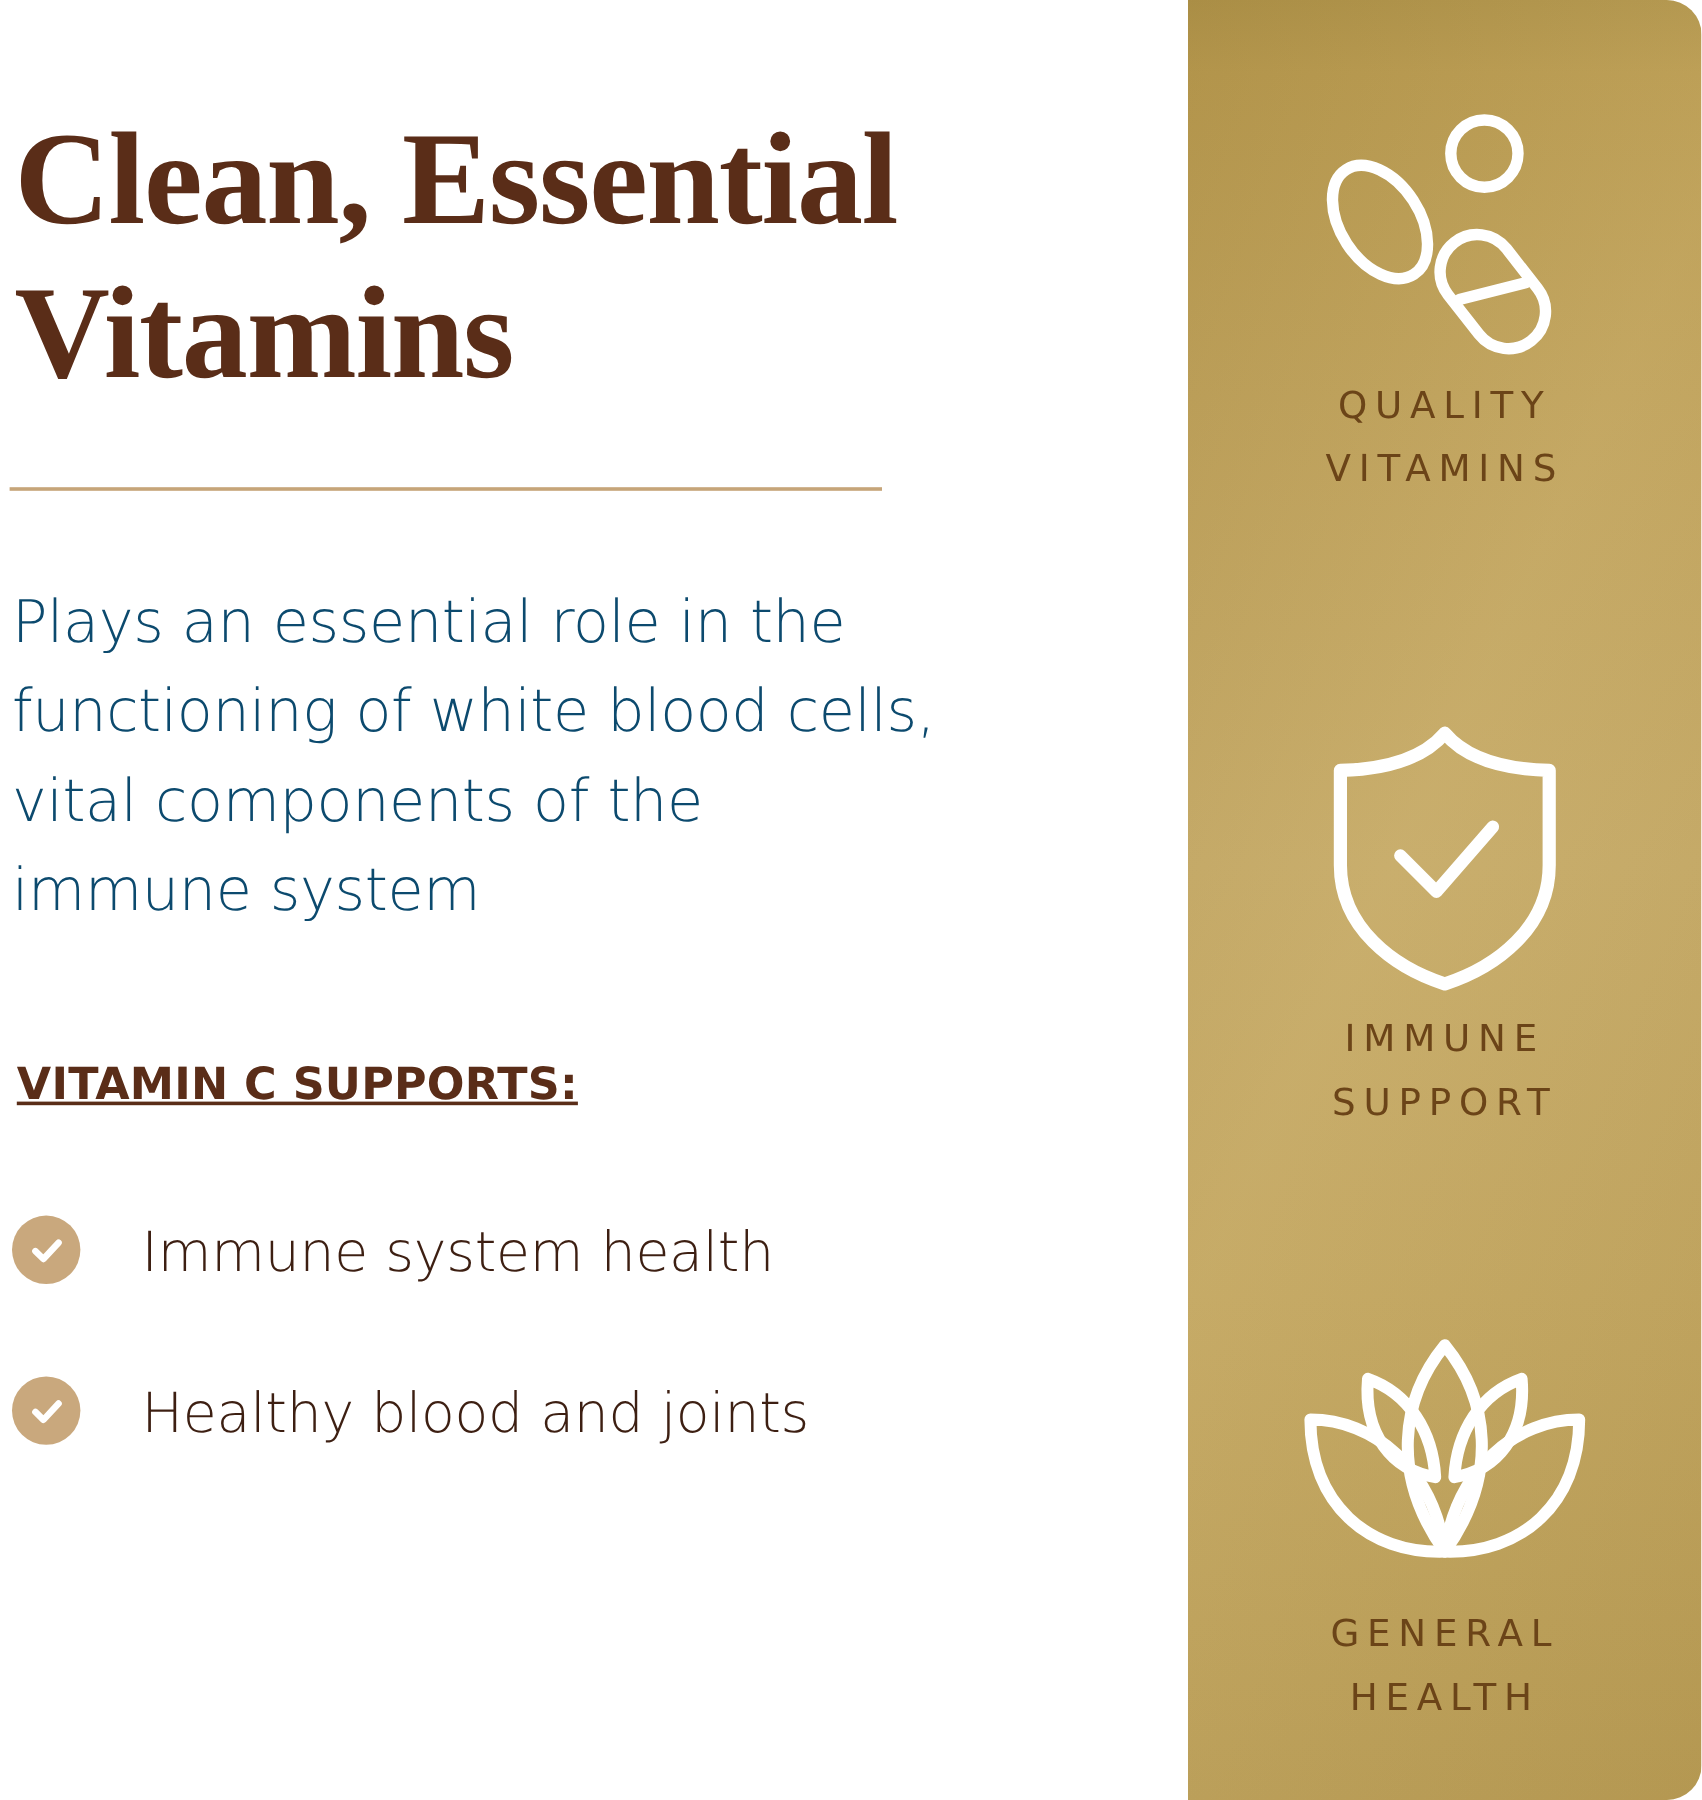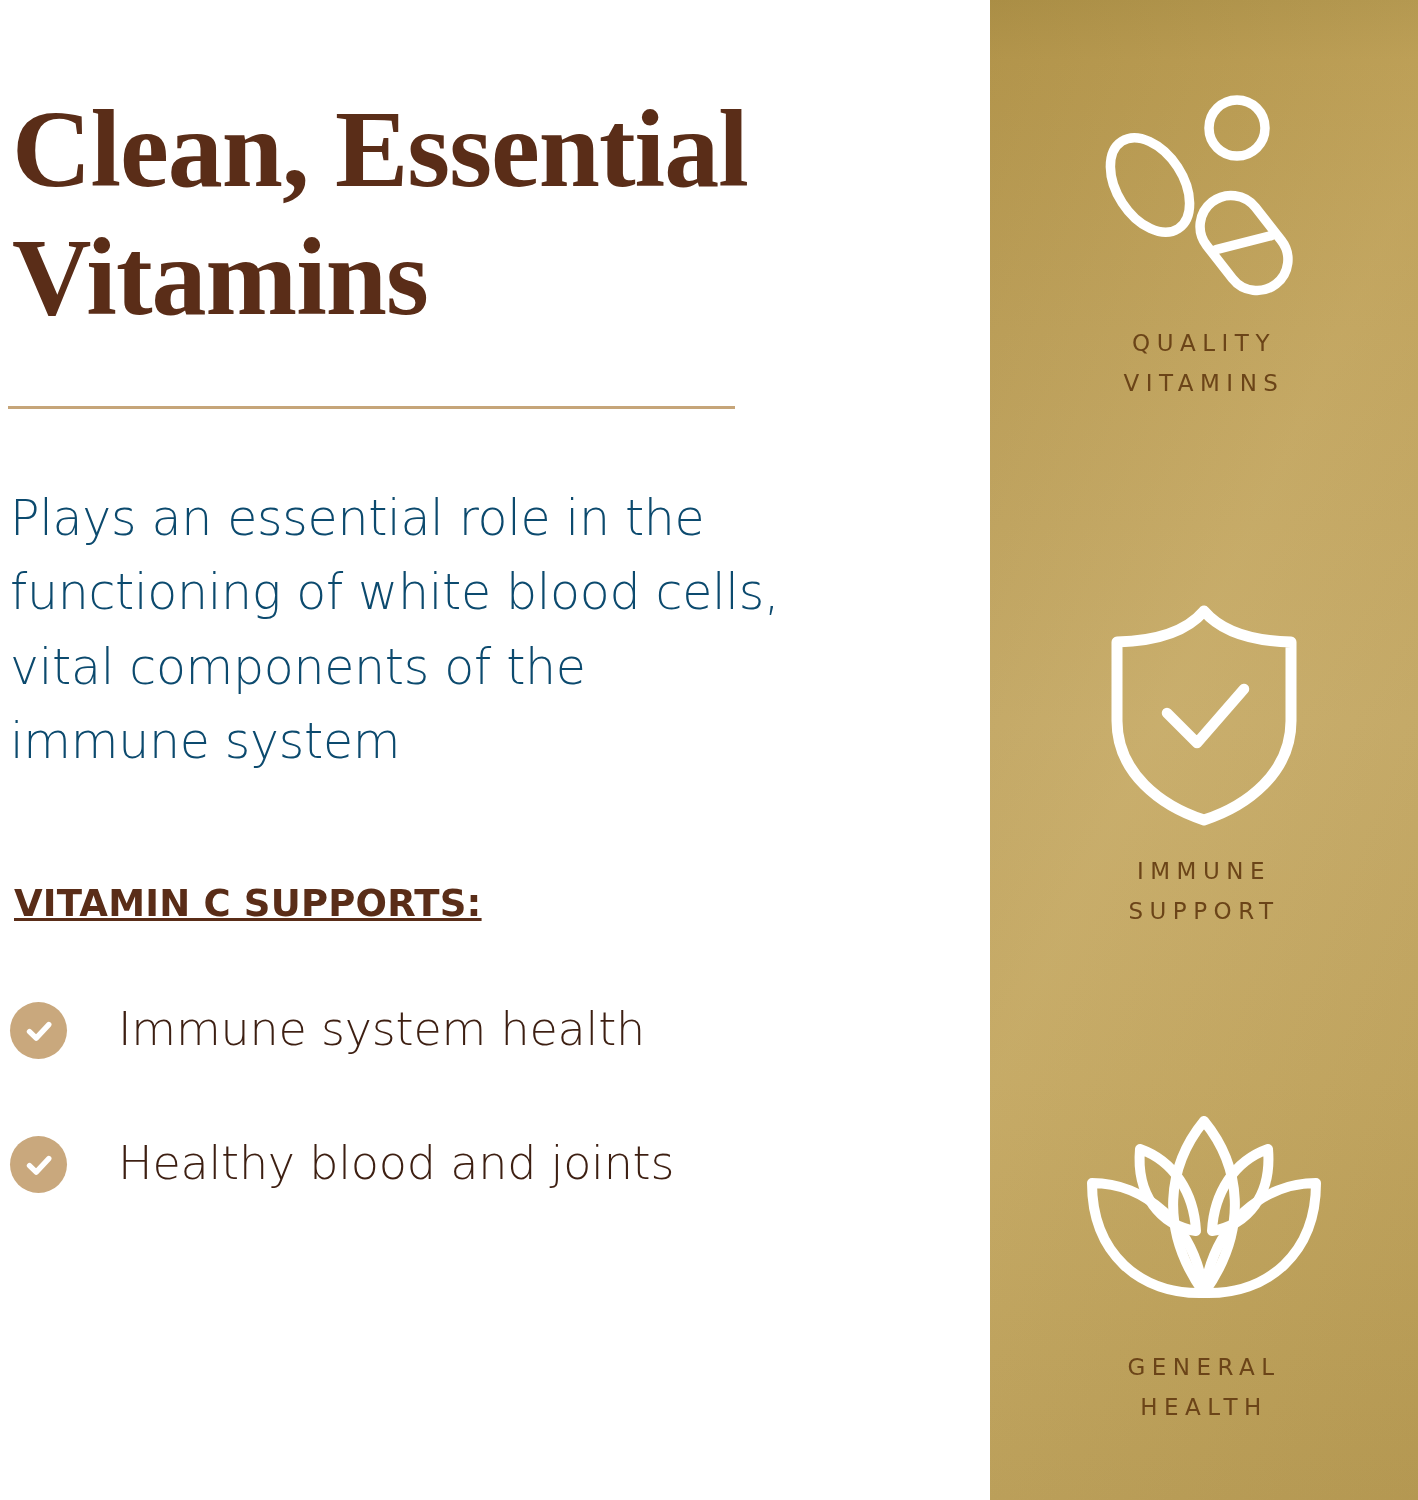--- a/index.html
+++ b/index.html
@@ -14,20 +14,21 @@
     font-family: "Liberation Sans", sans-serif;
     -webkit-font-smoothing: antialiased;
   }
 
   #page {
     position: relative;
     width: 1418px;
     height: 1500px;
     background: #ffffff;
     overflow: hidden;
+    border-radius: 29px;
   }
 
   
   #left-panel {
     position: absolute;
     left: 0;
     top: 0;
     width: 990px;
     height: 1500px;
     background: #ffffff;
@@ -90,21 +91,21 @@
     width: 900px;
     list-style: none;
     margin: 0;
     padding: 0;
   }
   .benefit-item {
     position: relative;
     height: 68px;
     margin-bottom: 66px;
     display: flex;
-    align-items: flex-start;
+    align-items: flex-end;
   }
   .check-badge {
     flex: 0 0 auto;
     width: 57px;
     height: 57px;
     border-radius: 50%;
     background: #C9A87D;
     display: flex;
     align-items: center;
     justify-content: center;
@@ -155,26 +156,26 @@
   .rail-icon {
     display: flex;
     align-items: center;
     justify-content: center;
     height: 230px;
   }
   .rail-icon svg { display: block; }
   .rail-label {
     font-family: "DejaVu Sans", sans-serif;
     font-weight: 400;
-    font-size: 23px;
+    font-size: 31px;
     line-height: 1.72;
     letter-spacing: 6.5px;
     color: #6B4418;
     text-transform: uppercase;
-    margin: 16px;
+    margin: 4px;
     padding-top: 6px;
   }
 
   #block-quality { top: 72px; }
   #block-immune  { top: 600px; }
   #block-general { top: 1096px; }
 </style>
 </head>
 <body>
 

